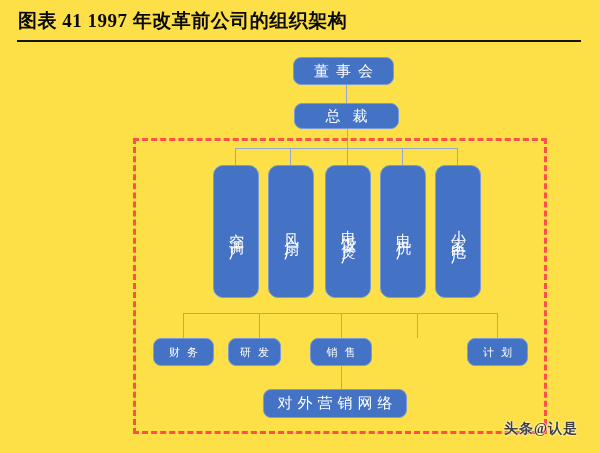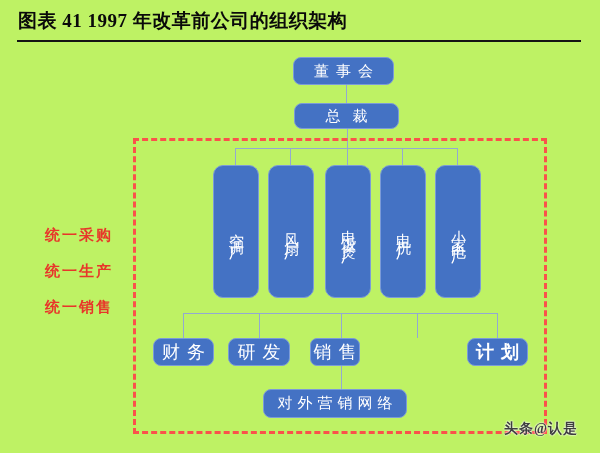--- a/index.html
+++ b/index.html
@@ -1,17 +1,17 @@
 <!DOCTYPE html>
 <html><head>
 <meta charset="utf-8">
 <style>
   html,body{margin:0;padding:0;background:#fff;}
   #canvas{
-    position:relative;width:600px;height:453px;background:#bef264;
+    position:relative;width:600px;height:453px;background:#fde047;
     font-family:"Liberation Serif","DejaVu Serif",serif;overflow:hidden;
   }
   
   .fig-title{
     position:absolute;left:18px;top:8px;font-size:19px;font-weight:bold;
     color:#0a0a0a;letter-spacing:0.5px;white-space:nowrap;
   }
   .title-rule{position:absolute;left:17px;top:40px;width:564px;height:2px;background:#141414;}
   
   .dashed-frame{
@@ -29,26 +29,26 @@
   .vbox{
     top:165px;width:46px;height:133px;border-radius:10px;
     writing-mode:vertical-rl;text-orientation:upright;
     font-size:15px;letter-spacing:7px;white-space:normal;
   }
   .vbox.f1{left:213px;}
   .vbox.f2{left:268px;}
   .vbox.f3{left:325px;}
   .vbox.f4{left:380px;}
   .vbox.f5{left:435px;}
-  .dbox{top:338px;height:28px;font-size:18px;letter-spacing:7px;text-indent:7px;}
+  .dbox{top:338px;height:28px;font-size:11px;letter-spacing:7px;text-indent:7px;}
   .dbox.d1{left:153px;width:61px;}
-  .dbox.d2{left:228px;width:62px;}
-  .dbox.d3{left:310px;width:50px;border-radius:7px;}
+  .dbox.d2{left:228px;width:53px;}
+  .dbox.d3{left:310px;width:62px;}
   .dbox.d4{left:387px;width:61px;}
-  .dbox.d5{left:467px;width:61px;font-weight:bold;}
+  .dbox.d5{left:467px;width:61px;}
   .box-network{left:263px;top:389px;width:144px;height:29px;font-size:15px;letter-spacing:5px;text-indent:5px;}
   
   .line{position:absolute;background:#93a9d1;z-index:1;}
   .l-board-president{left:346px;top:85px;width:1px;height:18px;}
   .l-center-drop{left:347px;top:129px;width:1px;height:36px;}
   .l-branch1{left:235px;top:148px;width:223px;height:1px;}
   .l-b1-d1{left:235px;top:149px;width:1px;height:16px;}
   .l-b1-d2{left:290px;top:149px;width:1px;height:16px;}
   .l-b1-d4{left:402px;top:149px;width:1px;height:16px;}
   .l-b1-d5{left:457px;top:149px;width:1px;height:16px;}
@@ -106,21 +106,16 @@
   <div class="box vbox f4">电机厂</div>
   <div class="box vbox f5">小家电厂</div>
 
   <div class="box dbox d1">财务</div>
   <div class="box dbox d2">研发</div>
   <div class="box dbox d3">销售</div>
   <div class="box dbox d5">计划</div>
 
   <div class="box box-network">对外营销网络</div>
 
-  <div class="side-labels">
-    <div class="side-label">统一采购</div>
-    <div class="side-label">统一生产</div>
-    <div class="side-label">统一销售</div>
-  </div>
 
   <div class="watermark">头条@认是</div>
 
 </div>
 
 </body></html>

